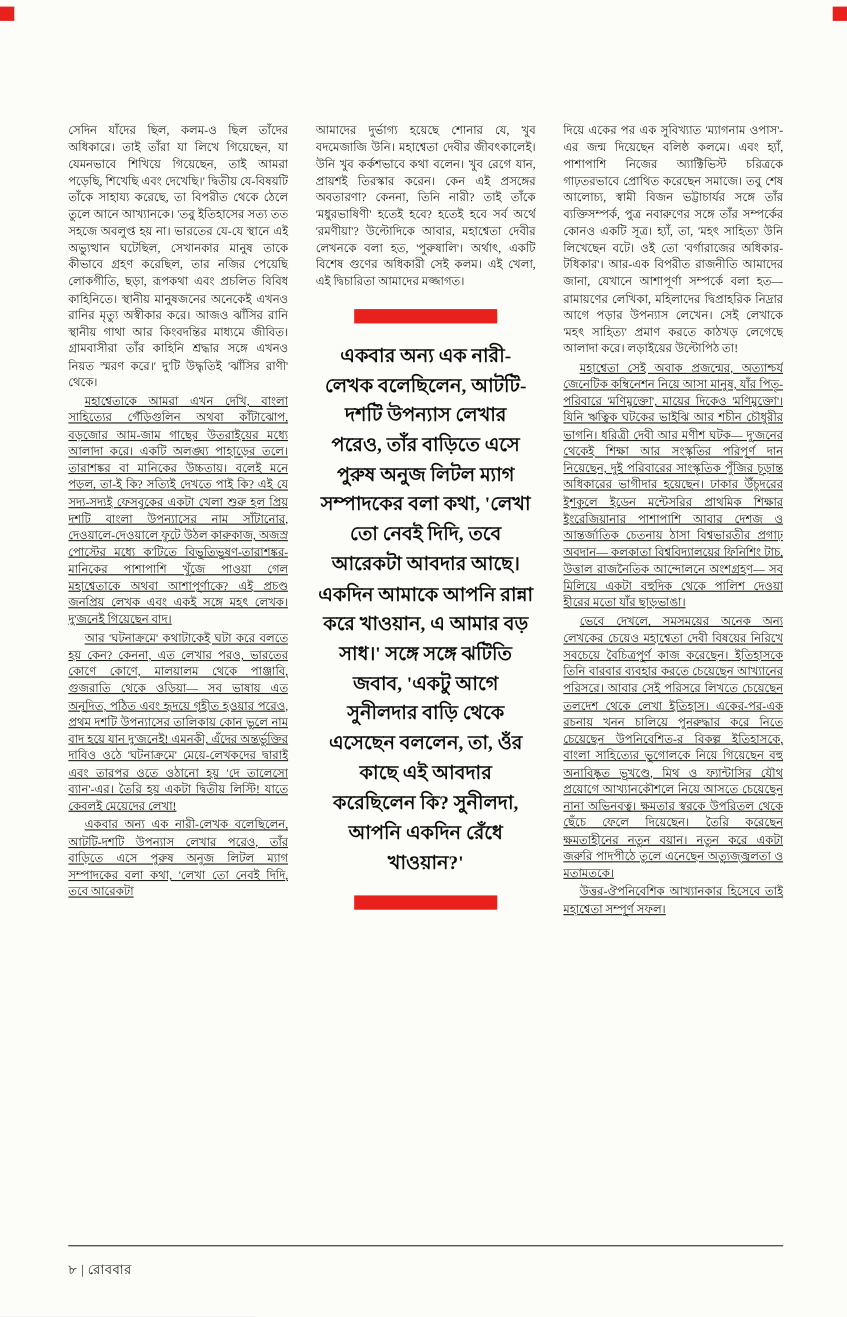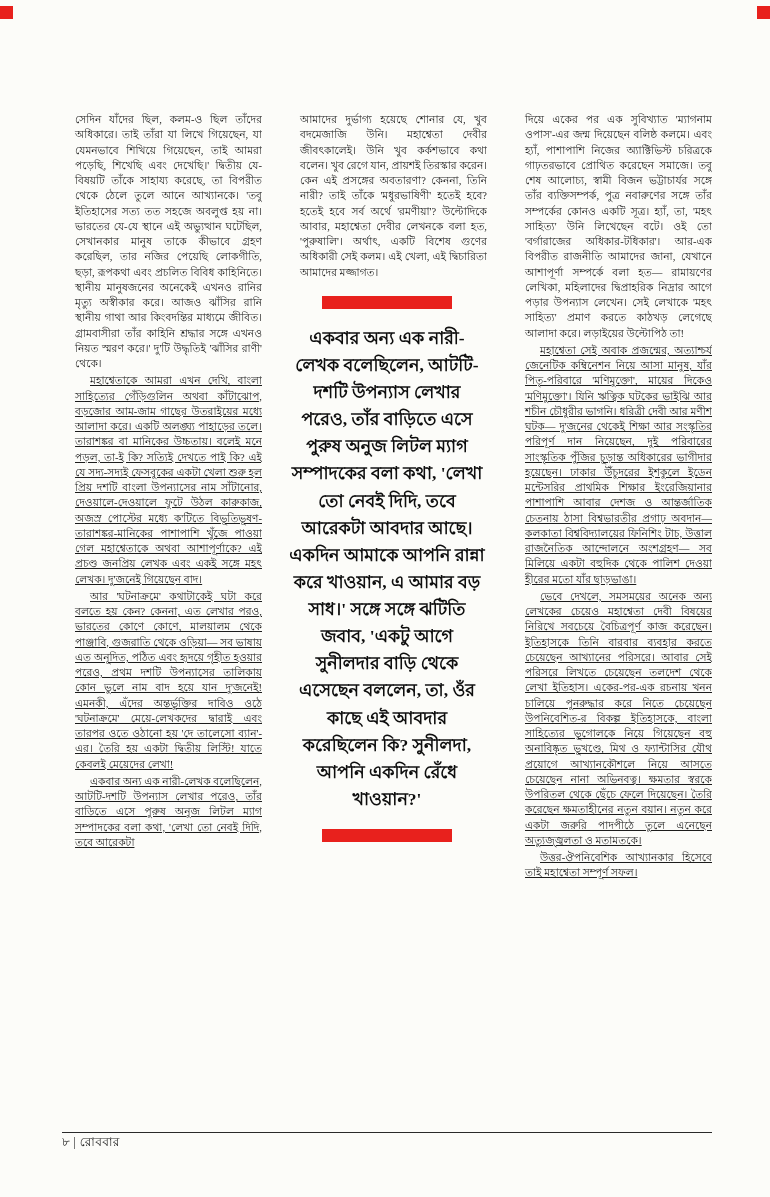--- a/index.html
+++ b/index.html
@@ -27,21 +27,21 @@
   .col{
     flex:1 1 0;
     font-size:10.6px;
     line-height:1.44;
     text-align:justify;
     overflow:hidden;
     height:1014px;
     word-break:break-word;
     hyphens:auto;
   }
-  .col p{margin:0 0 2px 13px;}
+  .col p{margin:0 0 2px 0;}
   .col p + p{text-indent:15px;text-decoration:underline;}
   .pullquote{
     margin-top:16px;
     text-align:center;
   }
   .red-bar{
     width:130px;height:13px;
     margin:0 auto;
   }
   .pullquote-text{
@@ -51,21 +51,21 @@
     line-height:1.55;
     color:#0e0e0e;
     text-align:center;
     text-indent:0;
   }
   .footer{
     position:absolute;
     left:62px;right:58px;
     top:1132px;
     border-top:1.2px solid #2a2a2a;
-    padding-top:0;
+    padding-top:12px;
     font-size:12px;
     color:#222;
     letter-spacing:.4px;
   }
 </style>
 </head>
 <body>
 
 <div class="page">
 

